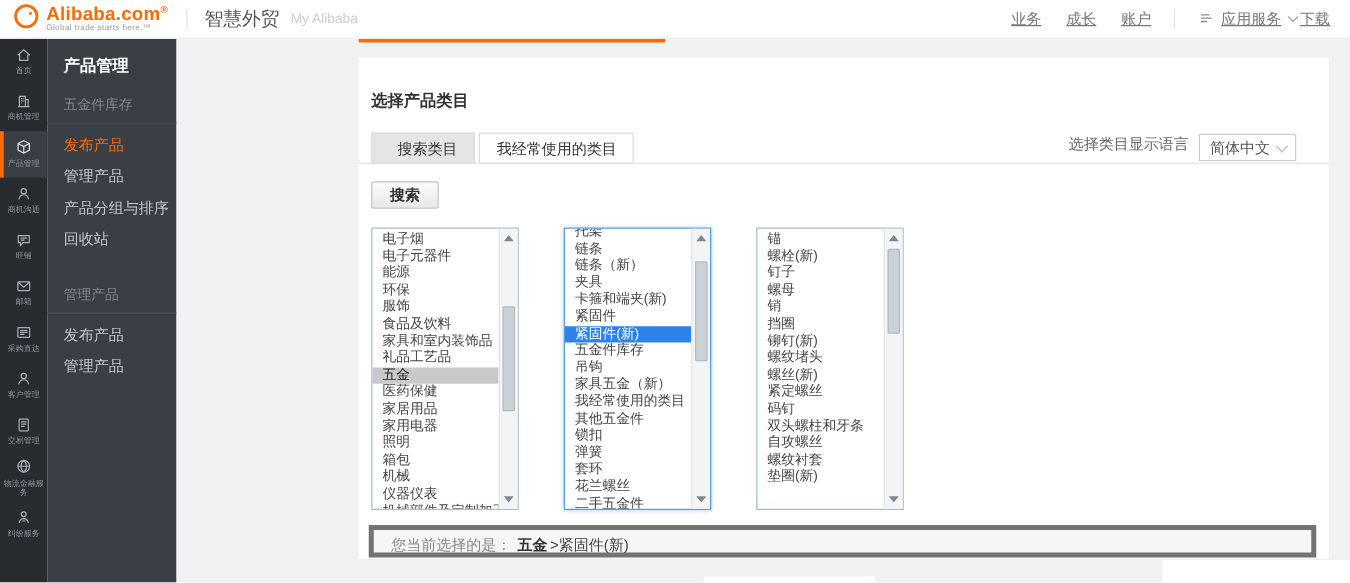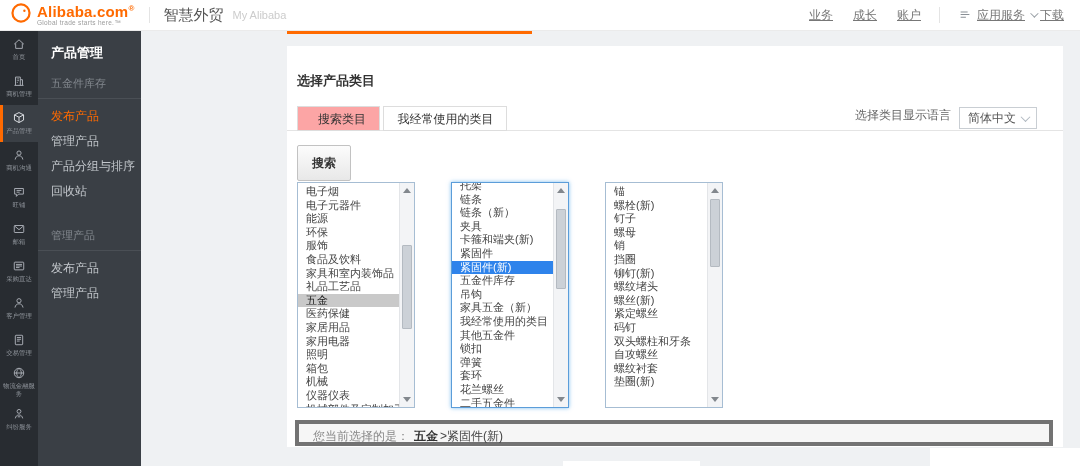--- a/index.html
+++ b/index.html
@@ -55,35 +55,35 @@
   
   .panel { position:absolute; left:287px; top:46px; width:776px; height:401px;
            background:#fff; z-index:5; }
   .panel-title { position:absolute; left:10px; top:26px; font-size:13px; font-weight:bold; color:#333; }
 
   .tabs { position:absolute; left:0; right:0; top:60px; height:25px;
           border-bottom:1px solid #e4e4e4; padding-left:10px; }
   .tab { display:inline-block; height:25px; line-height:24px; padding:0 13px;
          border:1px solid #ddd; font-size:12px; color:#333; background:#fff;
          cursor:pointer; vertical-align:top; }
-  .tab.active { background:#fca5a5;padding-left:20px; }
+  .tab.active { background:#e5e5e5;padding-left:20px; }
   .tab + .tab { margin-left:-1px;text-align:right; }
   .lang { position:absolute; right:26px; top:1px; display:flex; align-items:flex-start; gap:8px; }
   .lang-lbl { font-size:12px; color:#666; }
   .dropdown { width:78px; height:22px; border:1px solid #c9ced3; background:#fff;
               display:flex; align-items:center; justify-content:space-between;
               padding:0 7px 0 8px; font-size:12px; color:#555; cursor:pointer; }
   .dd-chev { width:7px; height:7px; border-right:1.4px solid #b0b8c0;
              border-bottom:1.4px solid #b0b8c0; transform:rotate(45deg) translate(-1px,-1px); }
 
   .search-row { position:absolute; left:10px; top:99px; display:flex; gap:20px; align-items:center; }
   .search-input { width:163px; height:21px; border:1px solid #ccc; padding:0 6px;
                   font-size:11px; color:#333; outline:none; font-family:inherit; }
   .search-input::placeholder { color:#bbb; }
-  .search-btn { height:36px; padding:0 14px; border:1px solid #c2c2c2; border-radius:2px;
+  .search-btn { height:22px; padding:0 14px; border:1px solid #c2c2c2; border-radius:2px;
                 background:linear-gradient(#fcfcfc,#e8e8e8); font-size:12px; font-weight:bold;
                 color:#333; cursor:pointer; font-family:inherit; }
 
   .boxes { position:absolute; left:10px; top:136px; width:460px; height:226px; }
   .listbox { position:absolute; top:0; width:118px; height:226px;
              border:1px solid #a6bdd3; background:#fff; }
   .lb1 { left:0; }
   .lb2 { left:154px; border-color:#5b9dd9; box-shadow:0 0 4px rgba(82,168,236,.75); }
   .lb3 { left:308px; }
   .rows { position:absolute; left:0; top:0; bottom:0; right:15px; overflow:hidden; padding-top:2px; }

